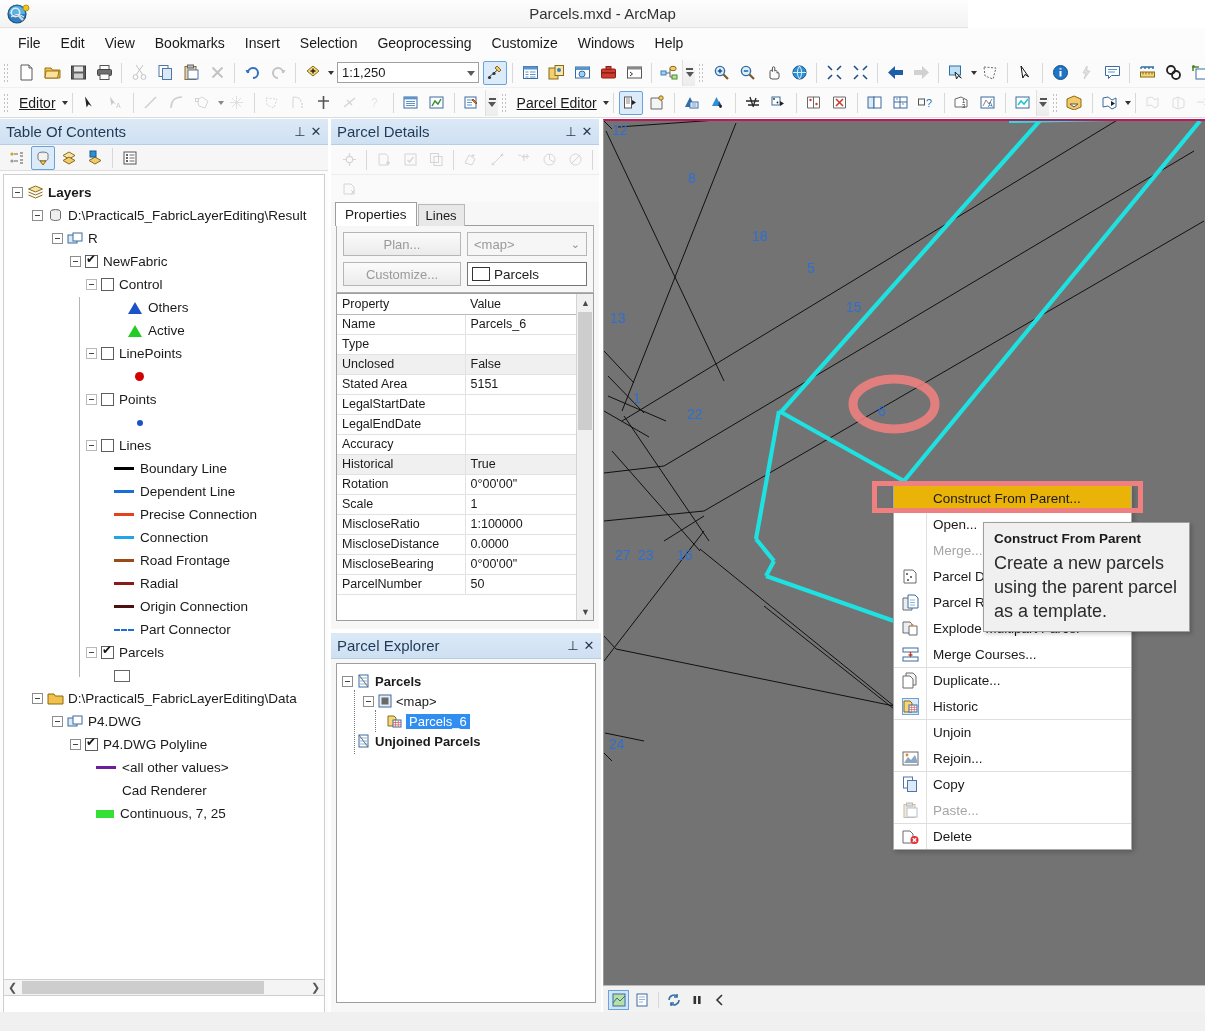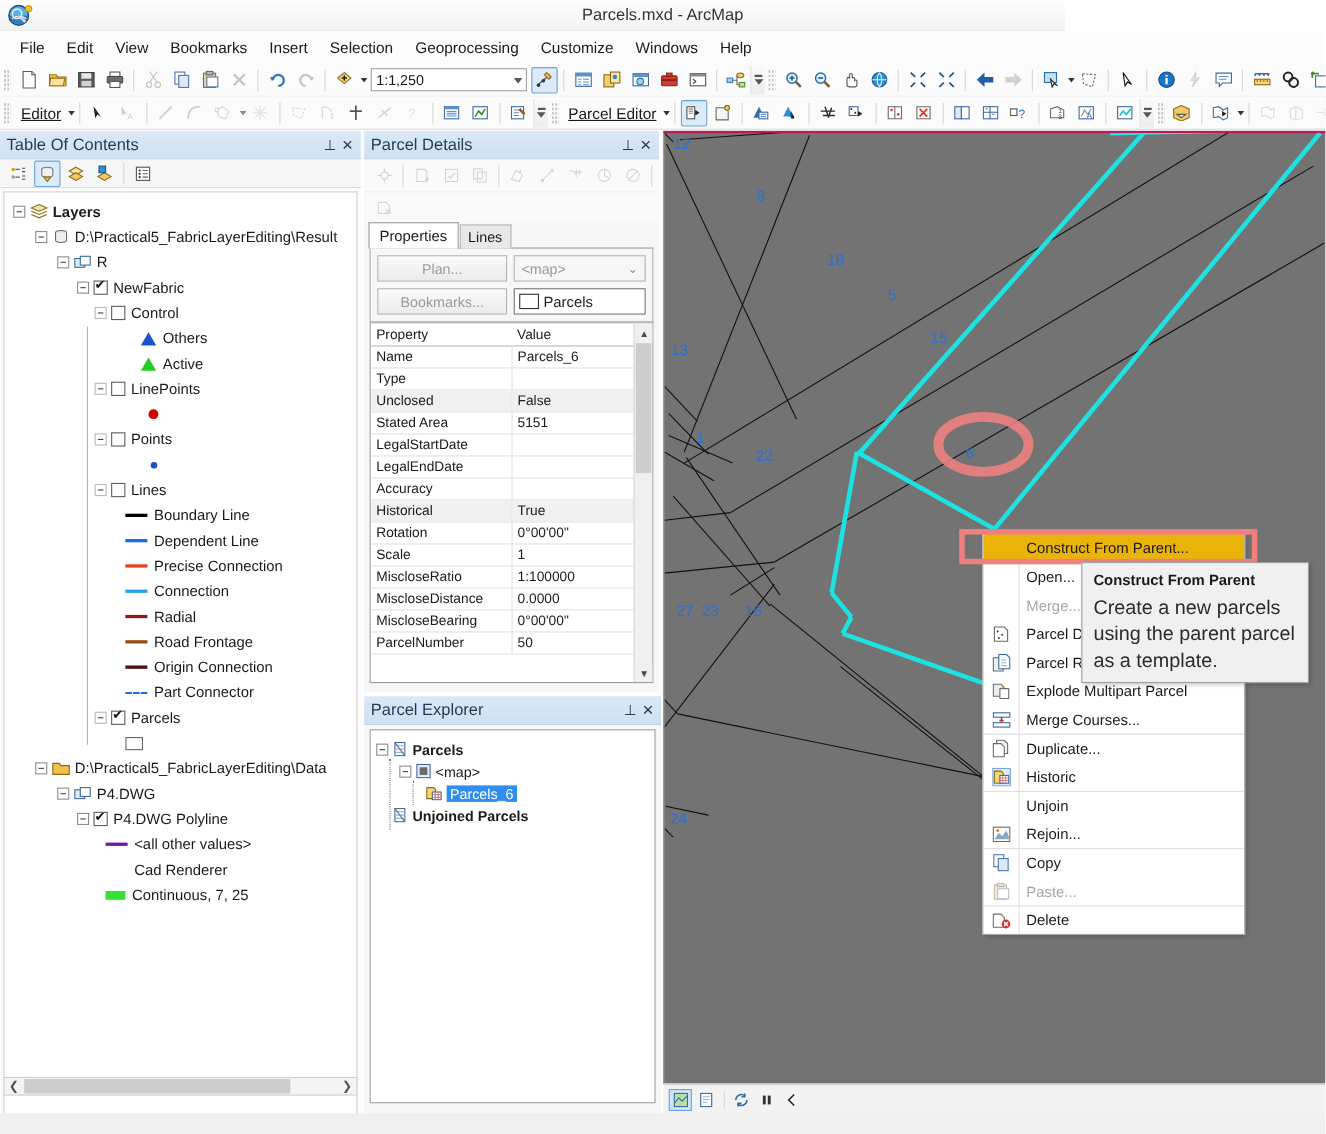--- a/index.html
+++ b/index.html
@@ -243,21 +243,21 @@
   .mi.sep-top { border-top: 1px solid #dedede; }
   .mi .micoimg { width: 17px; height: 17px; }
   .ctx-leftbar {
     position: absolute; left: 0; top: 0; width: 33px; height: 100%; border-right: 1px solid #e0e0e0;
   }
   #ctx-highlight {
     position: absolute; left: 872px; top: 481px; width: 271px; height: 32px;
     border: 5px solid #f08080; z-index: 45; pointer-events: none;
   }
   #tooltip {
-    position: absolute; left: 983px; top: 511px; width: 207px; height: 110px;
+    position: absolute; left: 983px; top: 522px; width: 207px; height: 110px;
     background: #f0f0f0; border: 1px solid #9e9e9e; box-shadow: 2px 2px 4px rgba(0,0,0,.2);
     z-index: 50; padding: 8px 10px;
   }
   #tooltip .tt-title { font-size: 13.5px; font-weight: bold; color: #1a1a1a; margin-bottom: 6px; }
   #tooltip .tt-body { font-size: 18px; color: #2b2b2b; line-height: 1.32; }
 
   #redcircle {
     position: absolute; left: 846px; top: 372px; width: 96px; height: 64px; z-index: 5;
     pointer-events: none;
   }
@@ -912,26 +912,26 @@
       </div>
       <div class="tr" style="padding-left:110px">
         <div class="swatch-line" style="border-top-color:#e8401c"></div>
         <span class="tlabel">Precise Connection</span>
       </div>
       <div class="tr" style="padding-left:110px">
         <div class="swatch-line" style="border-top-color:#22a5e8"></div>
         <span class="tlabel">Connection</span>
       </div>
       <div class="tr" style="padding-left:110px">
+        <div class="swatch-line" style="border-top-color:#9a4a14"></div>
+        <span class="tlabel">Road Frontage</span>
+      </div>
+      <div class="tr" style="padding-left:110px">
         <div class="swatch-line" style="border-top-color:#8b1a1a"></div>
         <span class="tlabel">Radial</span>
-      </div>
-      <div class="tr" style="padding-left:110px">
-        <div class="swatch-line" style="border-top-color:#9a4a14"></div>
-        <span class="tlabel">Road Frontage</span>
       </div>
       <div class="tr" style="padding-left:110px">
         <div class="swatch-line" style="border-top-color:#4d0f0f"></div>
         <span class="tlabel">Origin Connection</span>
       </div>
       <div class="tr" style="padding-left:110px">
         <div class="swatch-line" style="border-top-style:dashed;border-top-color:#1a6fd6;border-top-width:2px"></div>
         <span class="tlabel">Part Connector</span>
       </div>
 
@@ -1081,21 +1081,21 @@
 
     <div class="pd-body">
       <div class="pd-row">
         <div class="btn-gray">Plan...</div>
         <div class="combo">
           <span>&lt;map&gt;</span>
           <span class="chev">⌄</span>
         </div>
       </div>
       <div class="pd-row">
-        <div class="btn-gray">Bookmarks...</div>
+        <div class="btn-gray">Customize...</div>
         <div class="tplbox">
           <span class="swatch-box" style="width:18px;height:14px;border:1.5px solid #333;margin-right:4px"></span>
           <span>Parcels</span>
         </div>
       </div>
     </div>
 
     <div class="grid-wrap">
       <table class="gtable">
         <thead>

